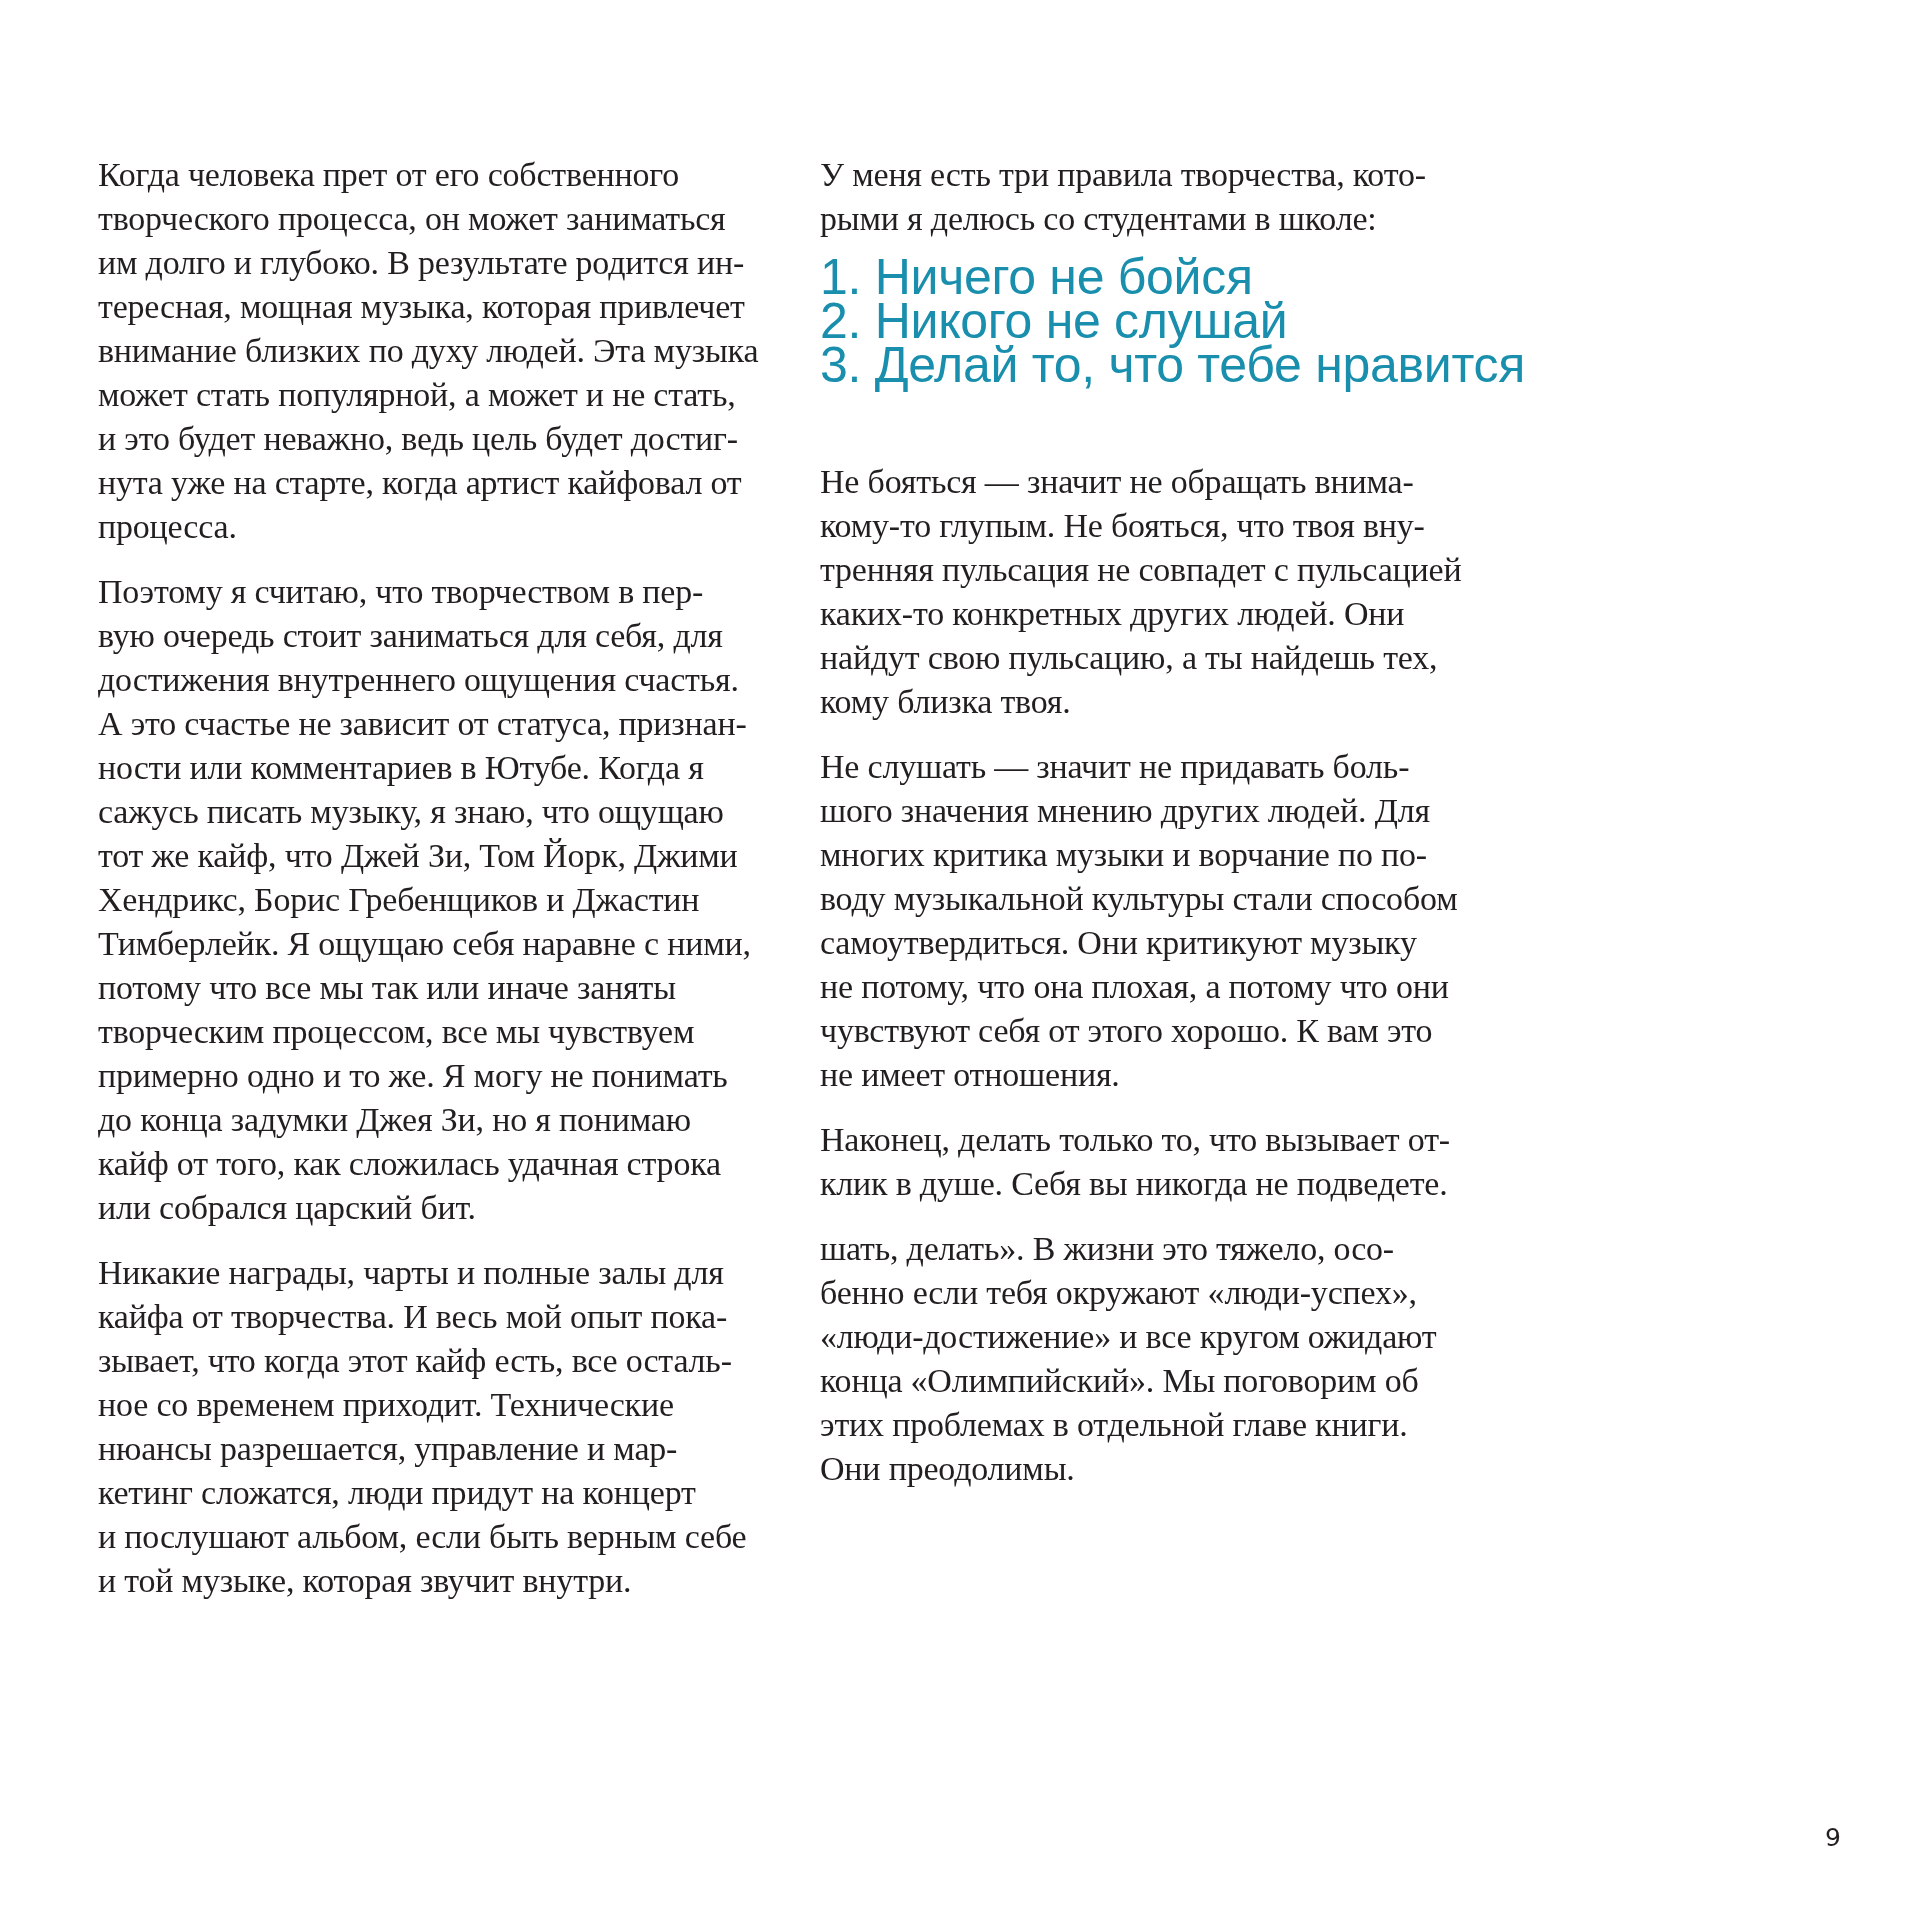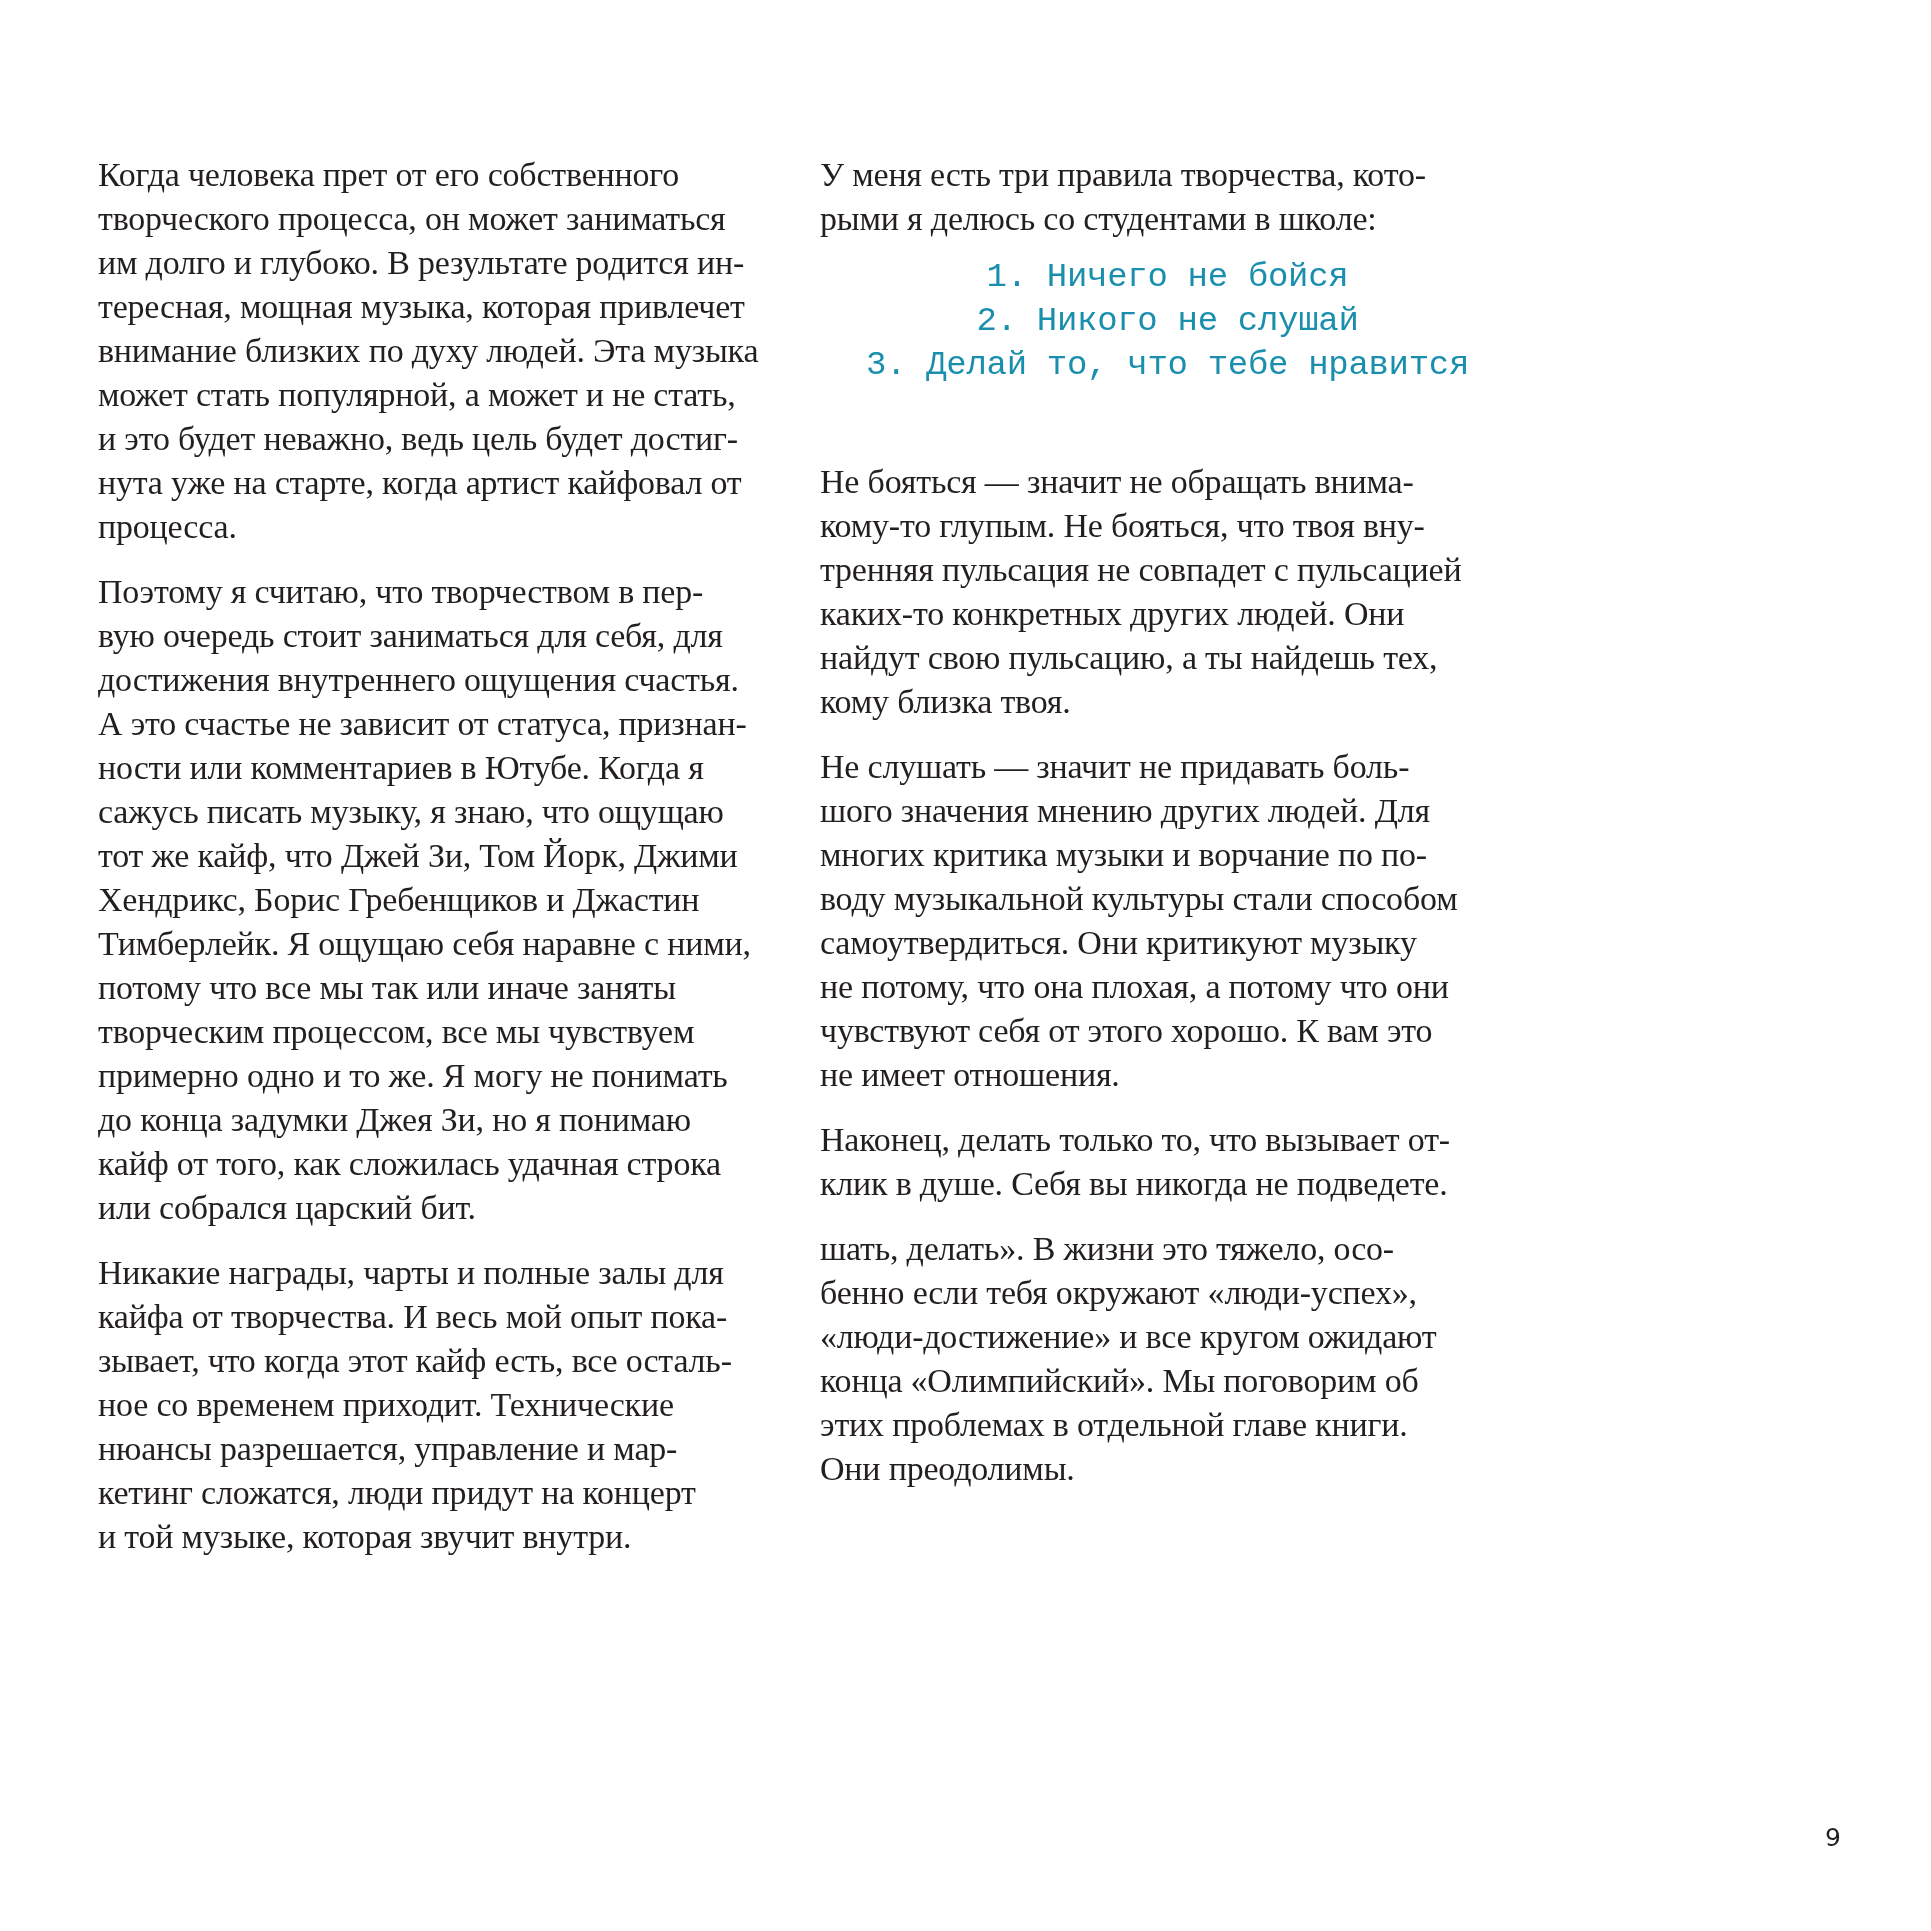--- a/index.html
+++ b/index.html
@@ -34,26 +34,25 @@
       margin: 0 0 21px 0;
     }
     .line {
       display: block;
       white-space: nowrap;
     }
     .rules {
       margin: 13.5px 0 0 0;
       padding: 0;
       list-style: none;
-      font-family: Liberation Mono, monospace;
-      font-size: 34px;
+      font-family: Liberation Sans, sans-serif;
+      font-size: 50px;
       line-height: 44px;
       color: #1a8fad;
       letter-spacing: -0.3px;
-      text-align: center;
     }
     .rules li {
       white-space: nowrap;
     }
     .rules-gap {
       height: 73px;
     }
     .page-number {
       position: absolute;
       left: 1825px;
@@ -95,20 +94,21 @@
       <span class="line">кайф от того, как сложилась удачная строка</span>
       <span class="line">или собрался царский бит.</span>
     </p>
   <p class="para">
       <span class="line">Никакие награды, чарты и полные залы для</span>
       <span class="line">кайфа от творчества. И весь мой опыт пока-</span>
       <span class="line">зывает, что когда этот кайф есть, все осталь-</span>
       <span class="line">ное со временем приходит. Технические</span>
       <span class="line">нюансы разрешается, управление и мар-</span>
       <span class="line">кетинг сложатся, люди придут на концерт</span>
+      <span class="line">и послушают альбом, если быть верным себе</span>
       <span class="line">и той музыке, которая звучит внутри.</span>
     </p>
 </div>
 
 <div class="column col-right">
   <p class="para" style="margin-bottom:0">
       <span class="line">У меня есть три правила творчества, кото-</span>
       <span class="line">рыми я делюсь со студентами в школе:</span>
     </p>
   <ol class="rules" style="color: rgb(26, 143, 173);">

